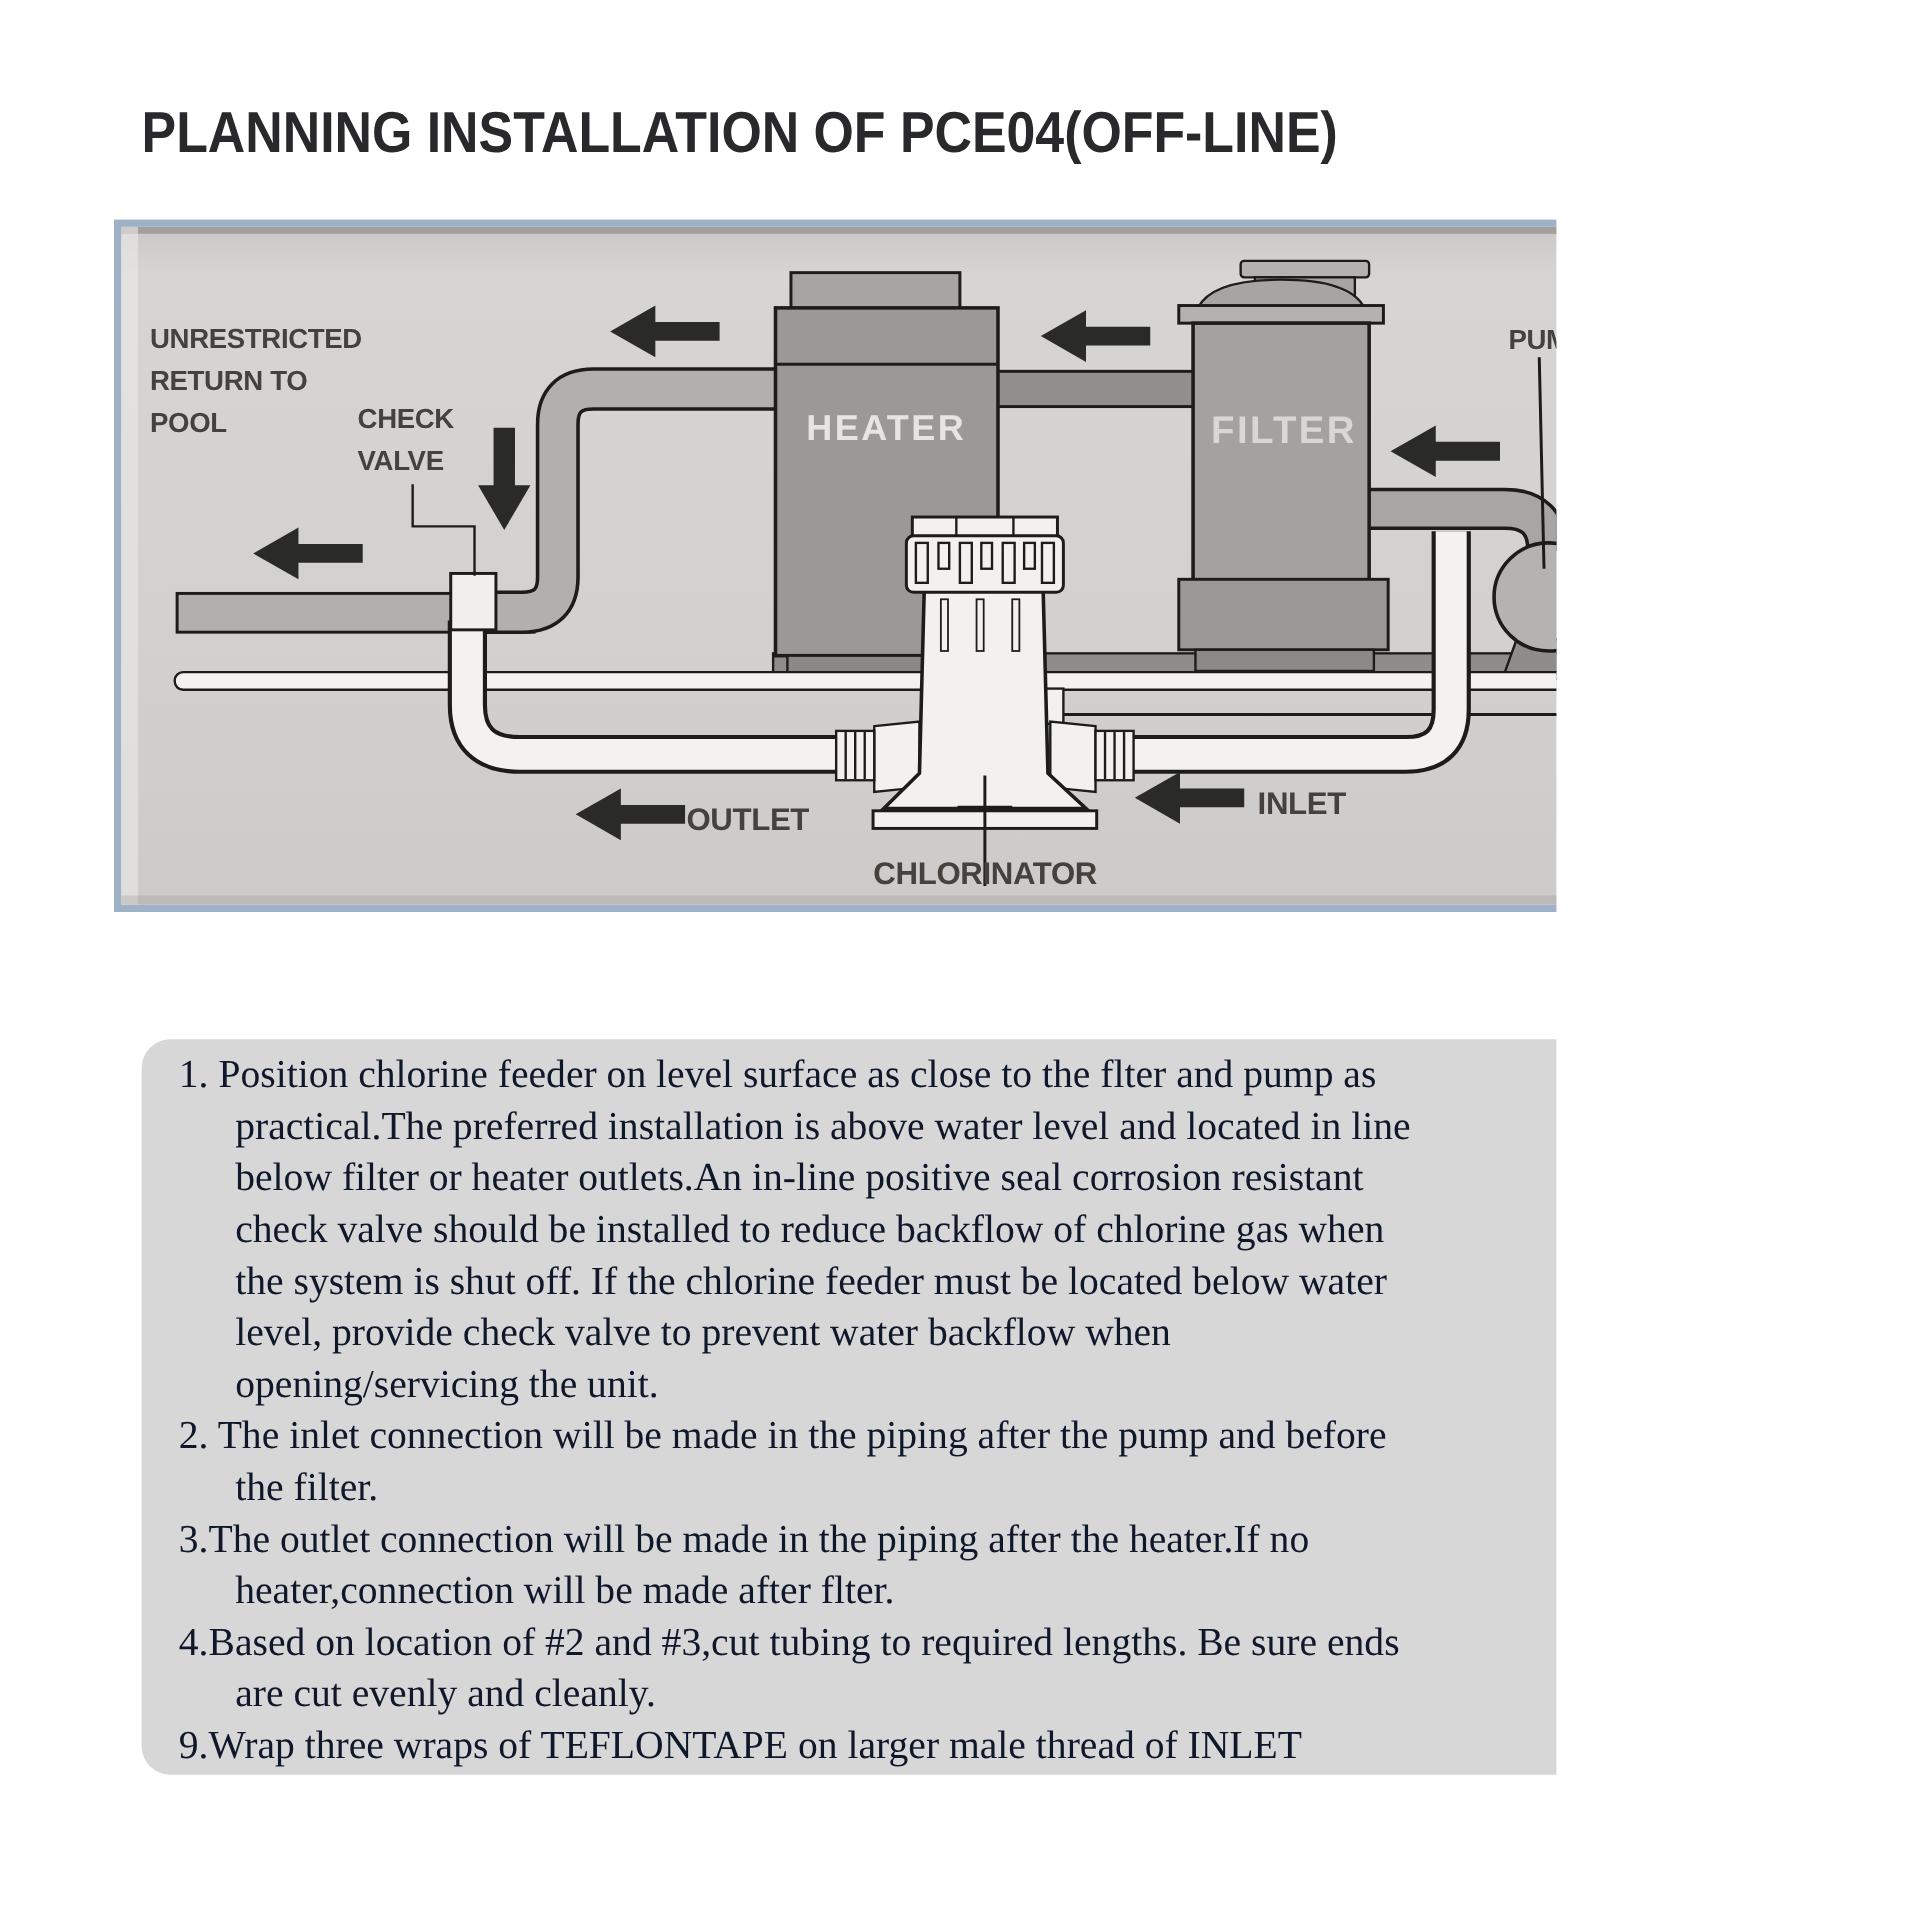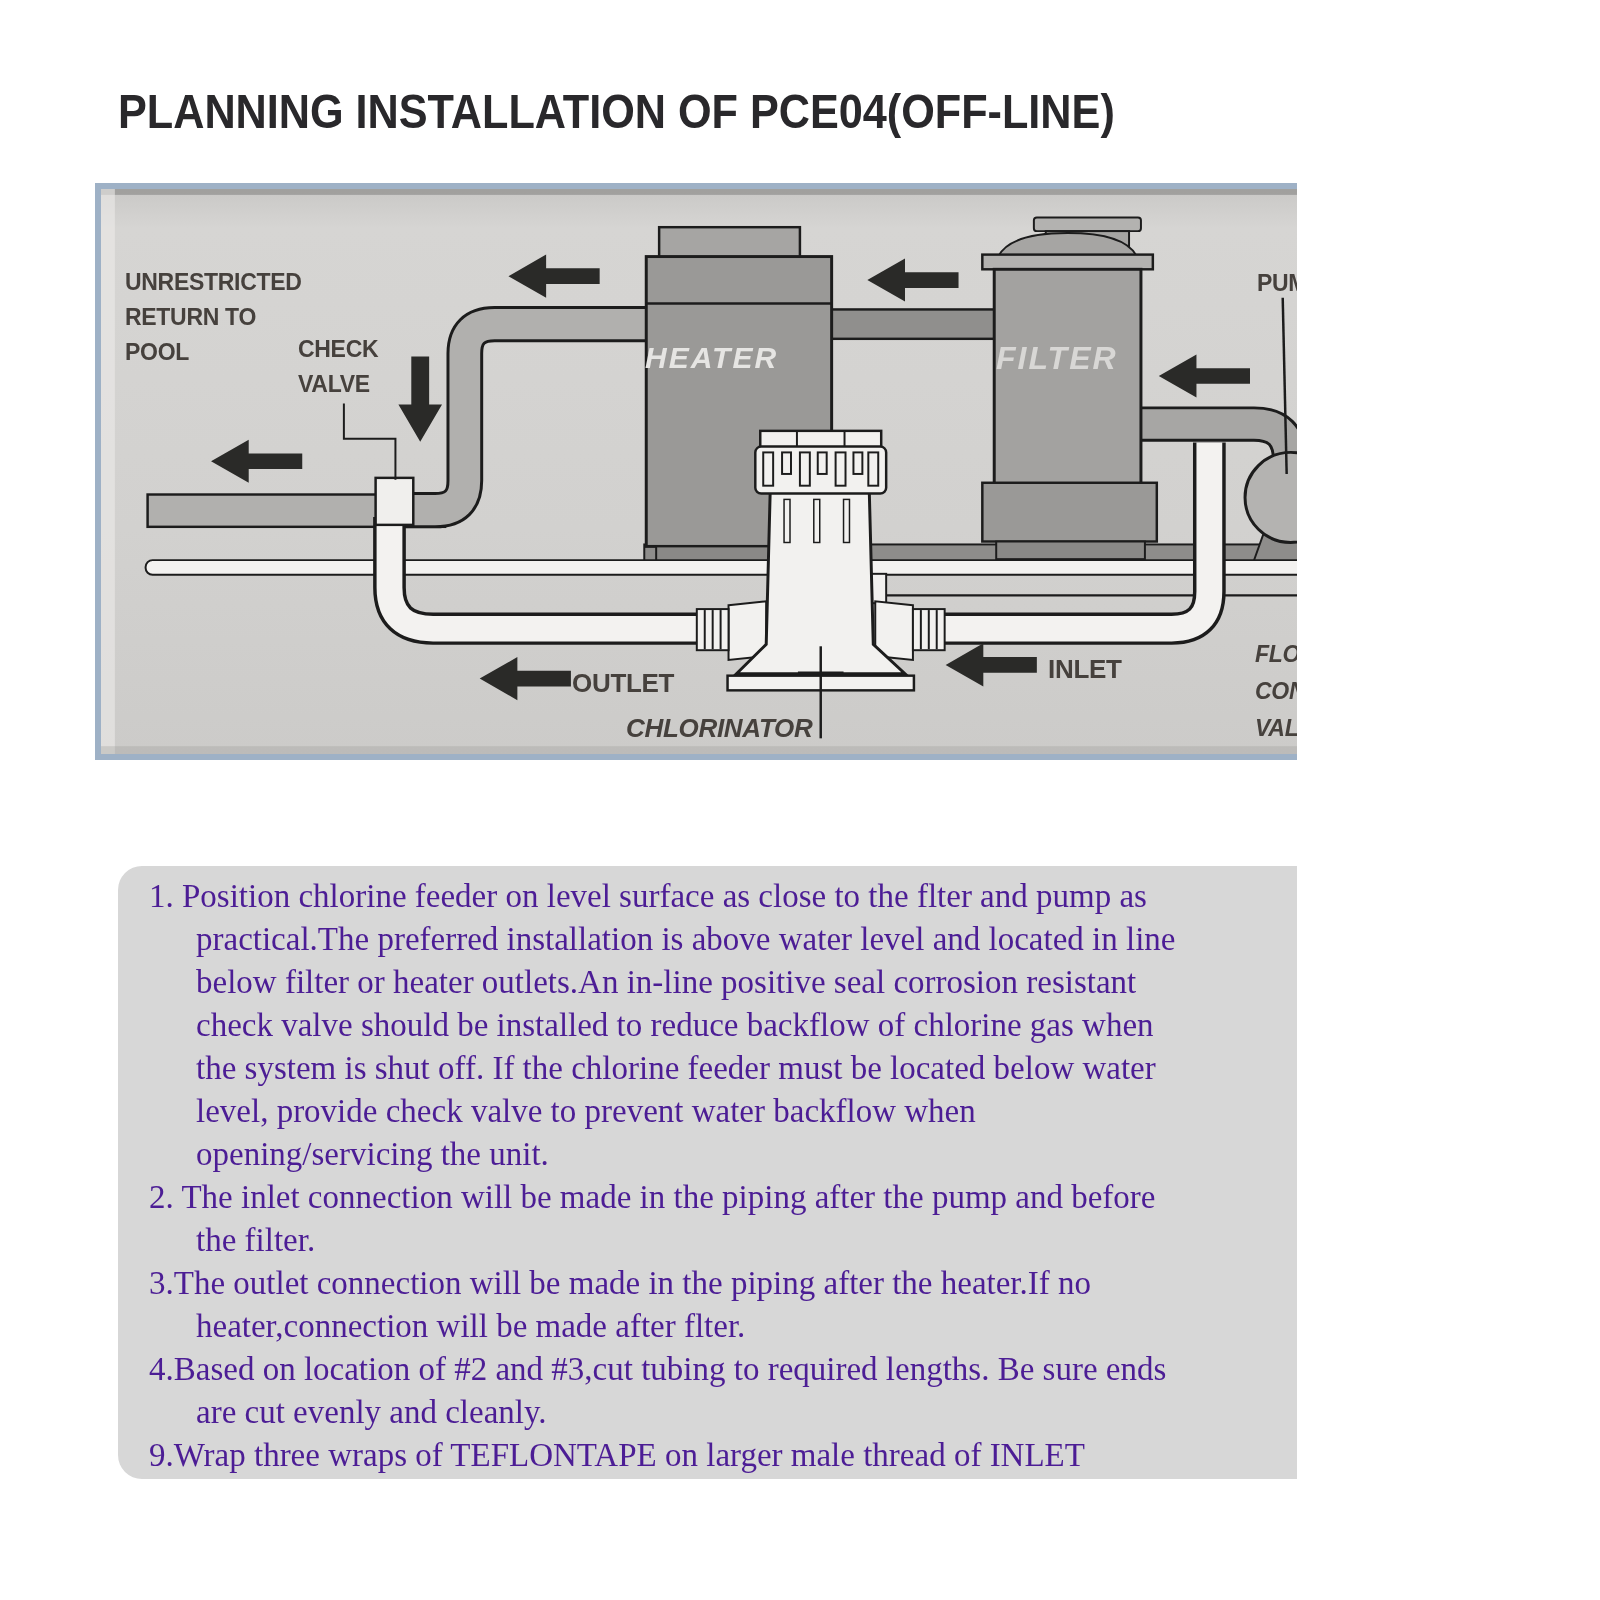--- a/index.html
+++ b/index.html
@@ -8,28 +8,28 @@
   .title{position:absolute;left:118px;top:86px;margin:0;
          font:bold 48px/1.1 "Liberation Sans",sans-serif;color:#29282b;
          letter-spacing:0px;transform:scaleX(0.9);transform-origin:left center;white-space:nowrap;}
   .diagram{position:absolute;left:95px;top:183px;width:1390px;height:577px;
            box-sizing:border-box;border:6px solid #9eb1c6;
            background:linear-gradient(180deg,#c9c8c6 0%,#d6d5d3 7%,#d2d1cf 60%,#cccbc9 100%);}
   .diagram svg{position:absolute;left:0;top:0;width:100%;height:100%;}
   .dlabel{position:absolute;font:bold 23px/35px "Liberation Sans",sans-serif;color:#46413d;
           white-space:pre-line;letter-spacing:-0.3px;}
   .dlabel.big{font-size:26px;line-height:36px;}
-  .dlabel.center{font-style:italic;}
+  .dlabel.center{text-align:center;}
   .dlabel.onheater{color:#e6e5e3;font-size:30px;letter-spacing:2px;line-height:32px;}
   .dlabel.onfilter{color:#d8d7d5;font-size:32px;letter-spacing:2px;line-height:32px;}
   .dlabel.fcv{line-height:37px;}
   .instructions{position:absolute;left:118px;top:866px;width:1360px;height:613px;
                 box-sizing:border-box;background:#d7d7d7;border-radius:24px;
                 padding:9px 24px 0 31px;}
-  .instr-item{font:400 33px/43px "Liberation Serif",serif;color:#4c1d95;
+  .instr-item{font:400 33px/43px "Liberation Serif",serif;color:#0f172a;
               padding-left:47px;text-indent:-47px;white-space:pre-line;margin:0;}
 </style>
 </head>
 <body>
 
 <div class="canvas">
 
   <h1 class="title">PLANNING INSTALLATION OF PCE04(OFF-LINE)</h1>
 
   <div class="diagram">

